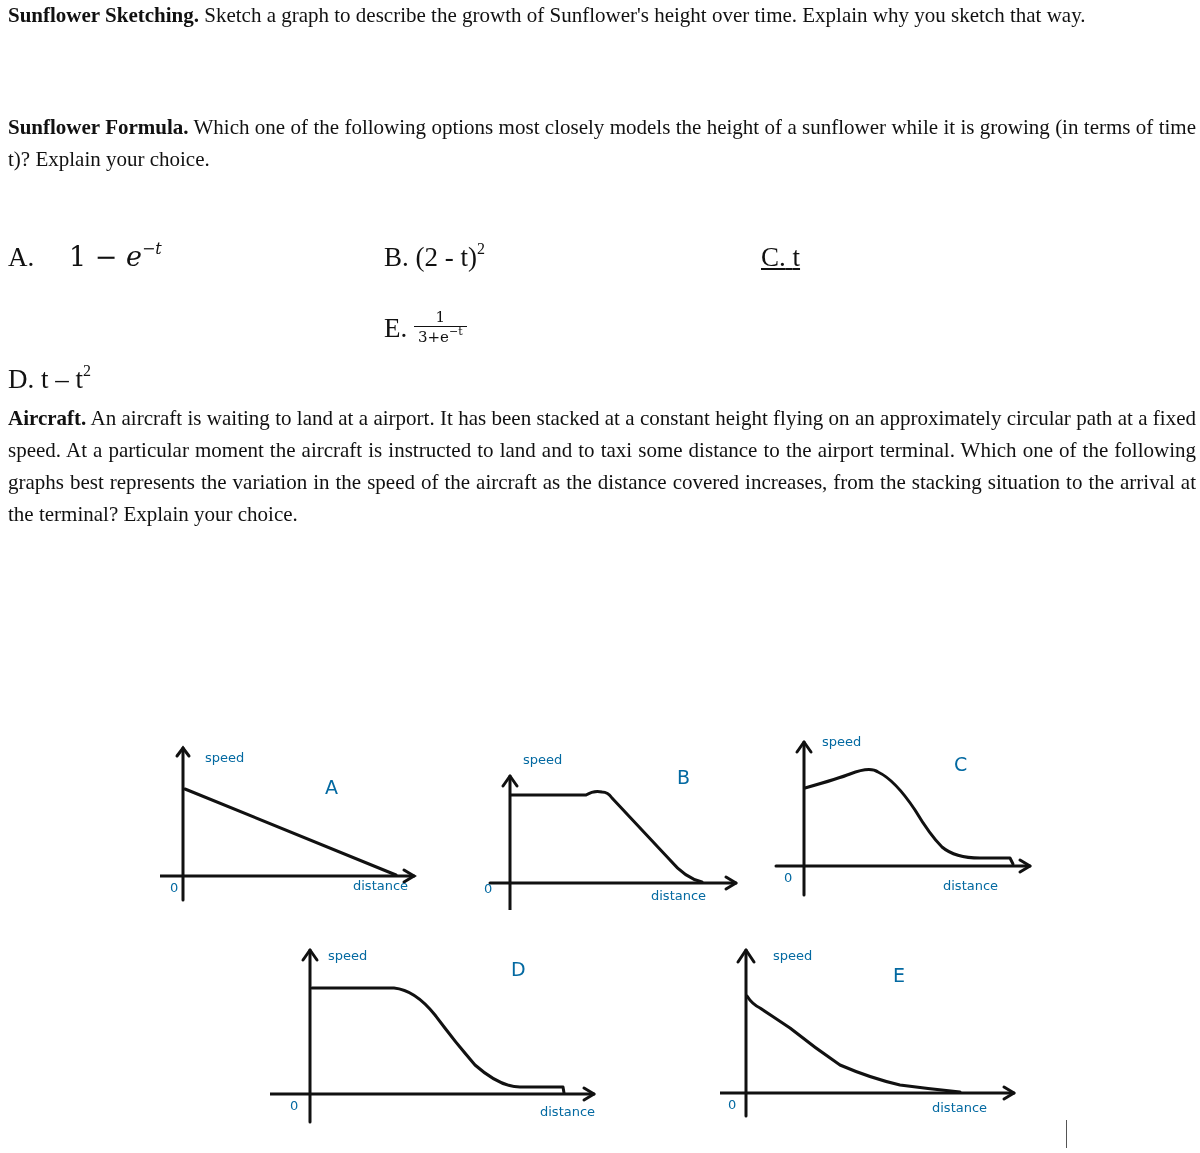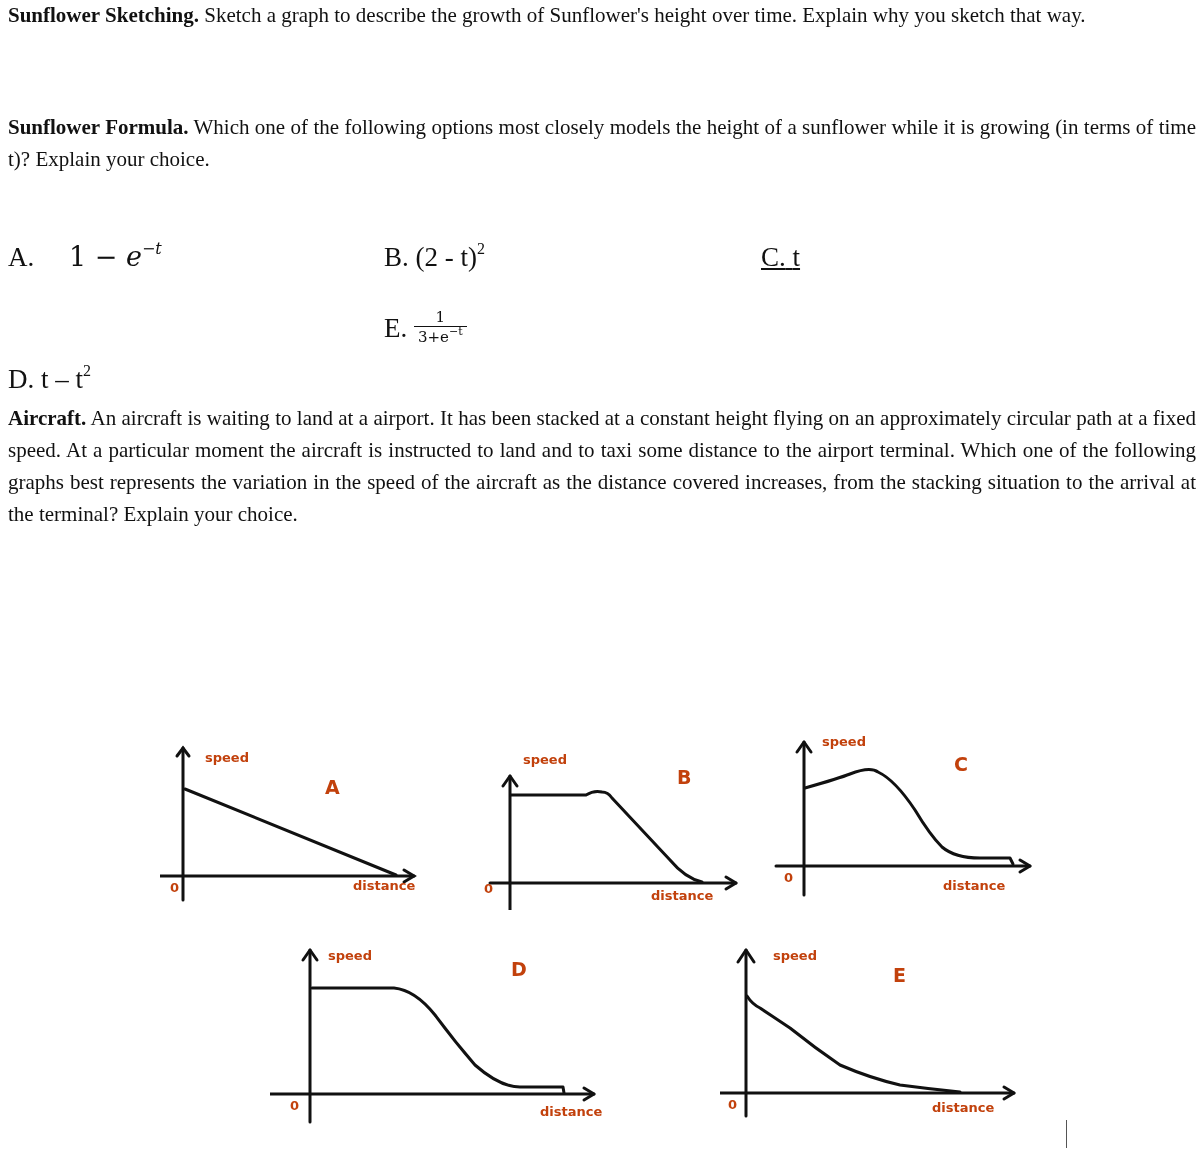--- a/index.html
+++ b/index.html
@@ -12,21 +12,21 @@
   .math { font-family:"DejaVu Serif","Liberation Serif",serif;margin-left:28px; }
   .mi { font-style:italic; }
   sup { font-size:16px; vertical-align:12px; line-height:0; }
   .frac { display:inline-block; vertical-align:middle; text-align:center; font-family:"DejaVu Serif",serif; }
   .frac .num { display:block; font-size:15px; line-height:18px; padding:0 4px; border-bottom:1.5px solid #111; }
   .frac .den { display:block; font-size:15px; line-height:20px; padding:0 4px; }
   .frac .den sup { font-size:11px; vertical-align:7px; }
   .graph { position:absolute; }
   .graph svg { display:block; }
   .glabel { position:absolute; font-family:"DejaVu Sans","Liberation Sans",sans-serif;
-            font-weight:bold; color:#c2410c; white-space:nowrap; }
+            font-weight:normal; color:#0369a1; white-space:nowrap; }
   .gsmall { font-size:13px; }
   .gletter { font-size:19px; }
   .cursor { position:absolute; left:1066px; top:1120px; width:1px; height:28px; background:#555; }
 </style>
 </head>
 <body>
 
 <div class="para" style="top:-1px;">
   <b>Sunflower Sketching.</b><span> Sketch a graph to describe the growth of Sunflower's height over time. Explain why you sketch that way.</span>
 </div>

